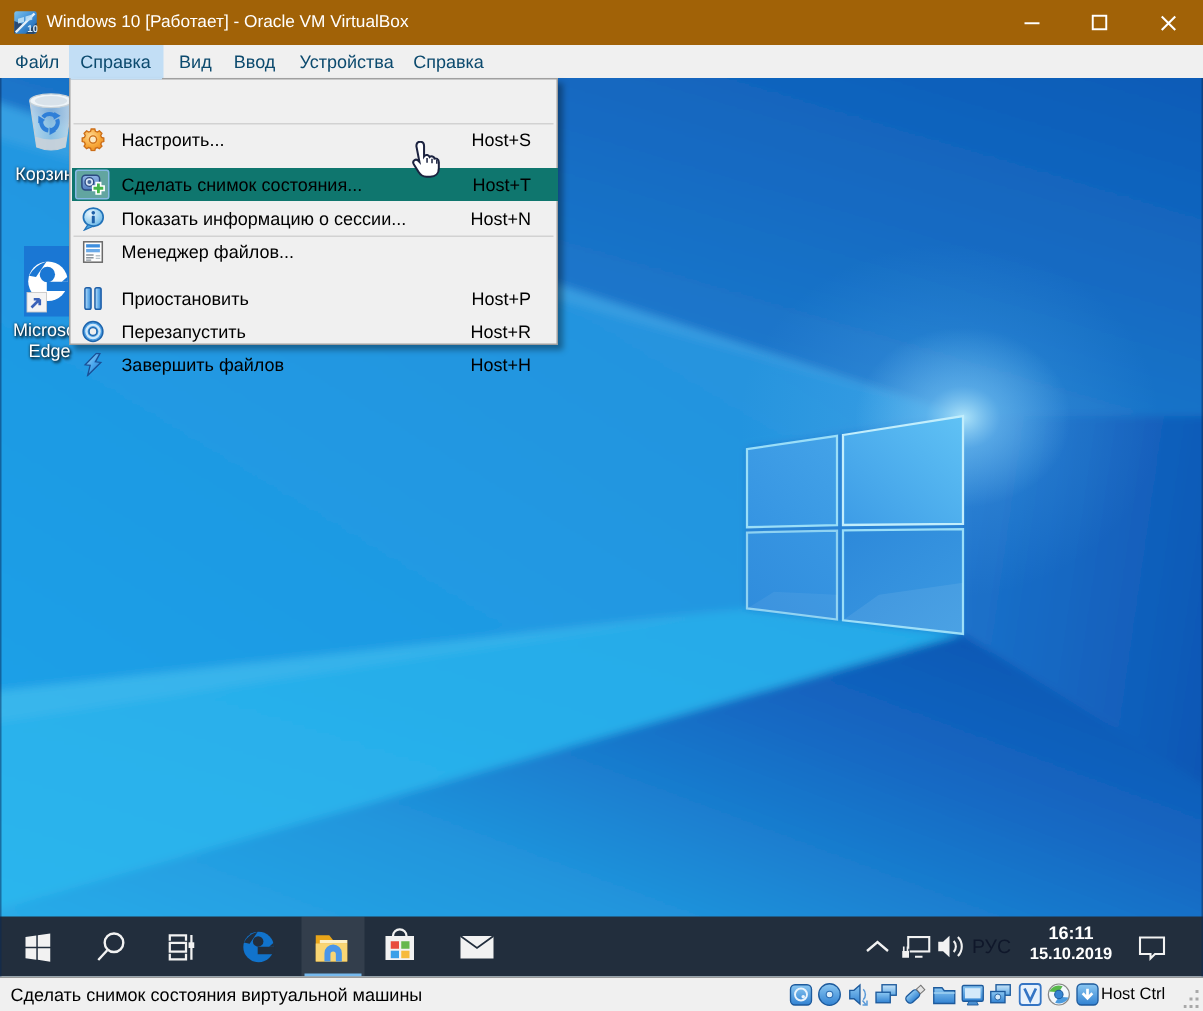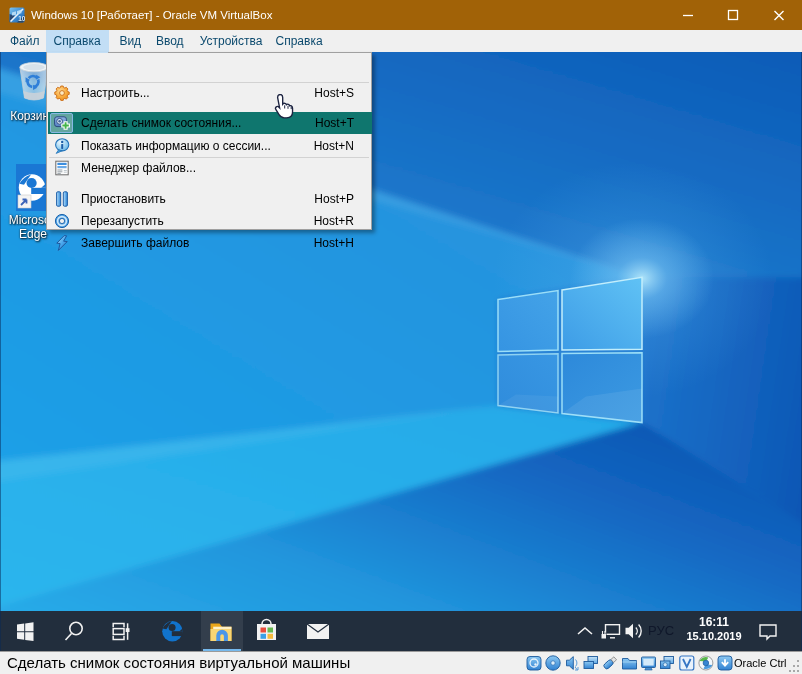--- a/index.html
+++ b/index.html
@@ -27,21 +27,21 @@
   #menu{position:absolute;left:46px;top:52px;width:326px;height:178px;background:#f0f0f0;border:1px solid #a0a0a0;box-shadow:3px 3px 4px rgba(0,0,0,0.35);box-sizing:border-box;}
   .mrow{position:absolute;left:1px;width:324px;height:22px;margin-top:26px;}
   .mrow.hl{background:#0f766e;}
   .micon{position:absolute;left:6px;top:3px;width:16px;height:16px;}
   .mtext{position:absolute;left:33px;top:0;height:22px;line-height:22px;font-size:12px;color:#000;white-space:nowrap;}
   .maccel{position:absolute;right:18px;top:0;height:22px;line-height:22px;font-size:12px;color:#000;}
   .msep{position:absolute;left:2px;right:2px;height:1px;background:#d2d2d2;}
 
   
   #statusbar{position:absolute;left:0;top:651px;width:802px;height:23px;background:#f0f0f0;border-top:1px solid #9a9a9a;box-sizing:border-box;}
-  #status-text{position:absolute;left:7px;top:0;height:22px;line-height:22px;font-size:15px;color:#000;}
+  #status-text{position:absolute;left:7px;top:0;height:22px;line-height:22px;font-size:12px;color:#000;}
 </style>
 </head>
 <body>
 
 <div id="titlebar">
   <svg class="abs" style="left:9px;top:7px" width="16" height="16" viewBox="0 0 16 16">
     <defs>
         <linearGradient id="tig" x1="0" y1="0" x2="1" y2="1">
       <stop offset="0" stop-color="#7cc2ee"></stop>
           <stop offset="0.5" stop-color="#3e8ed4"></stop>
@@ -382,21 +382,21 @@
 
 <div class="abs" style="left:47px;top:52px;width:61px;height:1px;background:#c2def5;"></div>
 
 <svg class="abs" style="left:273px;top:94px" width="24" height="27" viewBox="0 0 24 27">
   <path d="M4.6 3.4 c0 -1.9 1.1 -2.9 2.6 -2.9 c1.5 0 2.5 1.1 2.5 2.9 v6.8 c0.5 -0.7 1.3 -1.05 2.2 -0.85 c0.75 0.17 1.25 0.65 1.5 1.3 c0.55 -0.45 1.25 -0.58 1.95 -0.33 c0.75 0.27 1.2 0.8 1.35 1.45 c0.55 -0.22 1.15 -0.17 1.7 0.13 c0.8 0.45 1.15 1.2 1.15 2.3 v3.9 c0 3.4 -2.15 5.7 -5.8 5.7 h-2.5 c-2.35 0 -3.95 -1.1 -5.2 -3.1 l-3.1 -5 c-0.75 -1.15 -0.55 -2.2 0.3 -2.85 c0.85 -0.63 1.9 -0.5 2.7 0.35 l0.65 0.7 z" fill="#fff" stroke="#1c2340" stroke-width="1.35"></path>
   <path d="M11.7 11.3 v3.2 M15 11.9 v2.9 M18.2 12.6 v2.5" stroke="#1c2340" stroke-width="1" fill="none"></path>
 </svg>
 
 <div id="statusbar">
   <div id="status-text">Сделать снимок состояния виртуальной машины</div>
-  <div class="abs" style="left:734px;top:0;height:22px;line-height:22px;font-size:11px;color:#000;">Oracle Ctrl</div>
+  <div class="abs" style="left:734px;top:0;height:22px;line-height:22px;font-size:11px;color:#000;">Host Ctrl</div>
   <svg class="abs" style="left:524px;top:3px" width="216" height="17" viewBox="0 0 216 17">
     <defs>
       <linearGradient id="sb" x1="0" y1="0" x2="0" y2="1">
         <stop offset="0" stop-color="#8cc8f2"></stop>
         <stop offset="1" stop-color="#3182d2"></stop>
       </linearGradient>
       <linearGradient id="sb2" x1="0" y1="0" x2="0" y2="1">
         <stop offset="0" stop-color="#c8e4f8"></stop>
         <stop offset="1" stop-color="#5ea8e4"></stop>
       </linearGradient>

